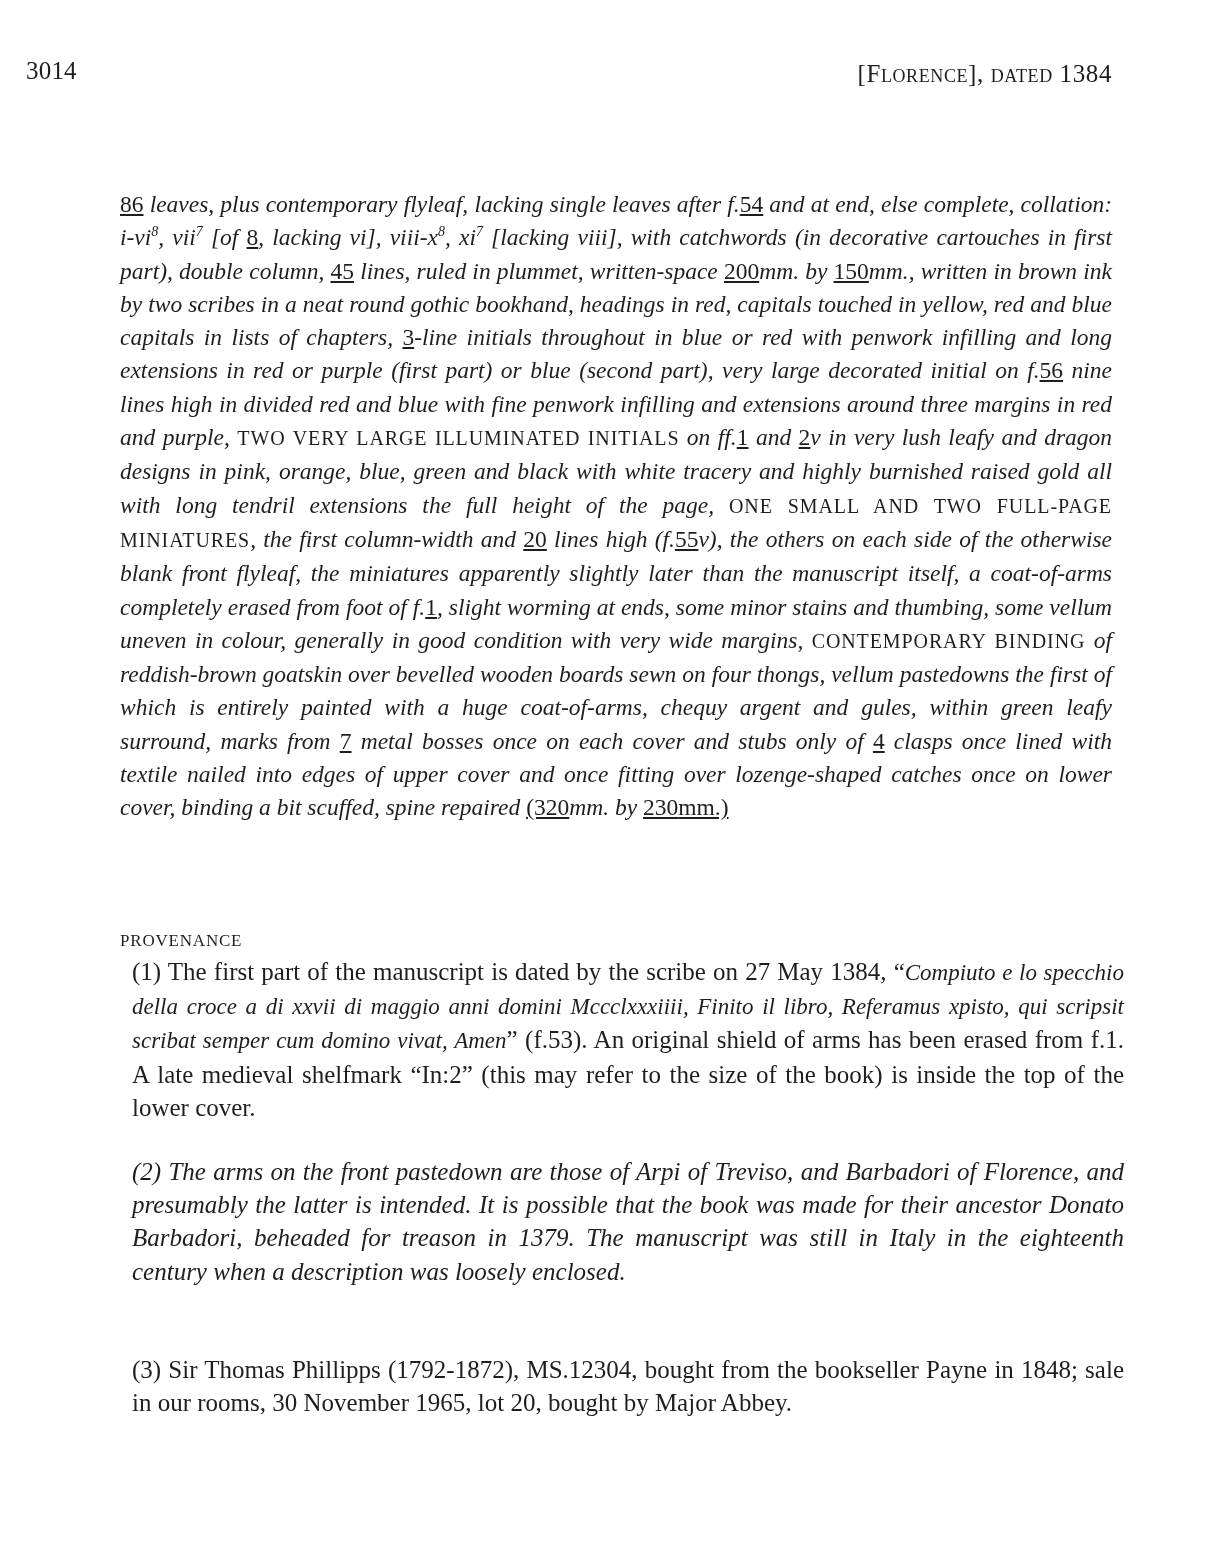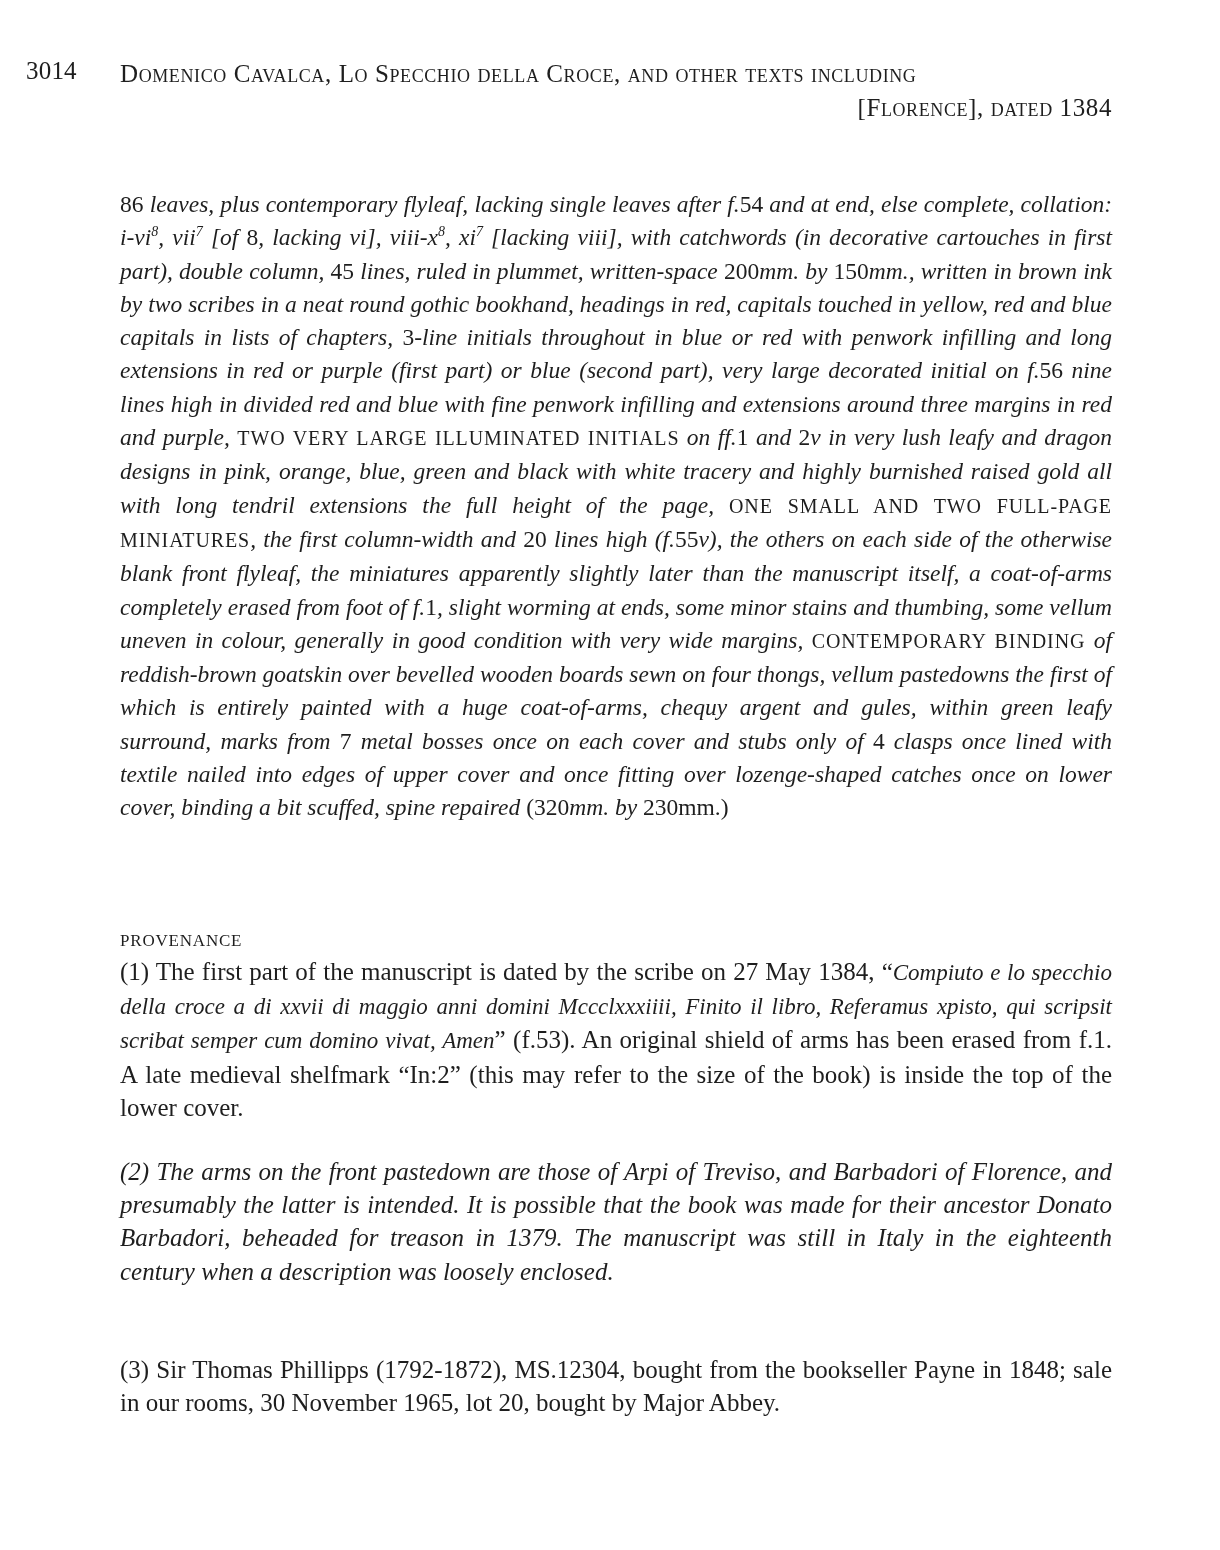--- a/index.html
+++ b/index.html
@@ -13,44 +13,43 @@
   .lot-number { position: absolute; left: 26px; top: 57px; font-size: 25px; letter-spacing: 0.2px; }
   .title { position: absolute; left: 120px; top: 57px; width: 992px; font-size: 25px; line-height: 34px; }
   .title .tl { display: block; white-space: nowrap; }
   .title .tl.right { text-align: right; }
   .sc { font-variant: small-caps; letter-spacing: 0.6px; }
 
   .desc {
     position: absolute; left: 120px; top: 188px; width: 992px;
     font-size: 23.5px; line-height: 33.3px; text-align: justify; font-style: italic;
   }
-  .desc .up { font-style: normal; font-variant: normal; }
+  .desc .up { font-style: normal; font-variant: normal; text-decoration: underline; }
   .desc .caps { font-style: normal; font-size: 20px; letter-spacing: 0.9px; }
   .desc sup { font-size: 14px; line-height: 0; vertical-align: 9px; }
 
   .prov-heading { position: absolute; left: 120px; top: 931px; font-size: 17px; letter-spacing: 0.8px; }
   .prov {
-    position: absolute; left: 120px; width: 992px;
+    position: absolute; left: 132px; width: 992px;
     font-size: 25px; line-height: 33.2px; text-align: justify;
   }
   .prov i { font-style: italic; font-size: 23px; }
   .p1 { top: 955px; }
   .p2 { top: 1155px; font-style: italic; }
   .p3 { top: 1353px; font-family: Liberation Serif, serif; }
   .p4 { top: 1485px; }
 </style>
 </head>
 <body>
 
 <div class="page">
 
   <div class="lot-number">3014</div>
 
   <div class="title sc">
-    <span class="tl">Domenico Cavalca, Lo Specchio della Croce, and other texts including</span>
     <span class="tl right">[Florence], dated 1384</span>
   </div>
 
   <div class="desc"><span class="up">86</span><span> leaves, plus contemporary flyleaf, lacking single leaves after f.</span><span class="up">54</span><span> and at end, else complete, collation: i-vi</span><sup>8</sup><span>, vii</span><sup>7</sup><span> [of </span><span class="up">8</span><span>, lacking vi], viii-x</span><sup>8</sup><span>, xi</span><sup>7</sup><span> [lacking viii], with catchwords (in decorative cartouches in first part), double column, </span><span class="up">45</span><span> lines, ruled in plummet, written-space </span><span class="up">200</span><span>mm. by </span><span class="up">150</span><span>mm., written in brown ink by two scribes in a neat round gothic bookhand, headings in red, capitals touched in yellow, red and blue capitals in lists of chapters, </span><span class="up">3</span><span>-line initials throughout in blue or red with penwork infilling and long extensions in red or purple (first part) or blue (second part), very large decorated initial on f.</span><span class="up">56</span><span> nine lines high in divided red and blue with fine penwork infilling and extensions around three margins in red and purple, </span><span class="caps">TWO VERY LARGE ILLUMINATED INITIALS</span><span> on ff.</span><span class="up">1</span><span> and </span><span class="up">2</span><span>v in very lush leafy and dragon designs in pink, orange, blue, green and black with white tracery and highly burnished raised gold all with long tendril extensions the full height of the page, </span><span class="caps">ONE SMALL AND TWO FULL-PAGE MINIATURES</span><span>, the first column-width and </span><span class="up">20</span><span> lines high (f.</span><span class="up">55</span><span>v), the others on each side of the otherwise blank front flyleaf, the miniatures apparently slightly later than the manuscript itself, a coat-of-arms completely erased from foot of f.</span><span class="up">1</span><span>, slight worming at ends, some minor stains and thumbing, some vellum uneven in colour, generally in good condition with very wide margins, </span><span class="caps">CONTEMPORARY BINDING</span><span> of reddish-brown goatskin over bevelled wooden boards sewn on four thongs, vellum pastedowns the first of which is entirely painted with a huge coat-of-arms, chequy argent and gules, within green leafy surround, marks from </span><span class="up">7</span><span> metal bosses once on each cover and stubs only of </span><span class="up">4</span><span> clasps once lined with textile nailed into edges of upper cover and once fitting over lozenge-shaped catches once on lower cover, binding a bit scuffed, spine repaired </span><span class="up">(320</span><span>mm. by </span><span class="up">230</span><span class="up">mm.)</span></div>
 
   <div class="prov-heading">PROVENANCE</div>
 
   <div class="prov p1"><span>(1) The first part of the manuscript is dated by the scribe on 27 May 1384, “</span><i>Compiuto e lo specchio della croce a di xxvii di maggio anni domini Mccclxxxiiii, Finito il libro, Referamus xpisto, qui scripsit scribat semper cum domino vivat, Amen</i><span>” (f.53). An original shield of arms has been erased from f.1. A late medieval shelfmark “In:2” (this may refer to the size of the book) is inside the top of the lower cover.</span></div>
 
   <div class="prov p2">(2) The arms on the front pastedown are those of Arpi of Treviso, and Barbadori of Florence, and presumably the latter is intended. It is possible that the book was made for their ancestor Donato Barbadori, beheaded for treason in 1379. The manuscript was still in Italy in the eighteenth century when a description was loosely enclosed.</div>

